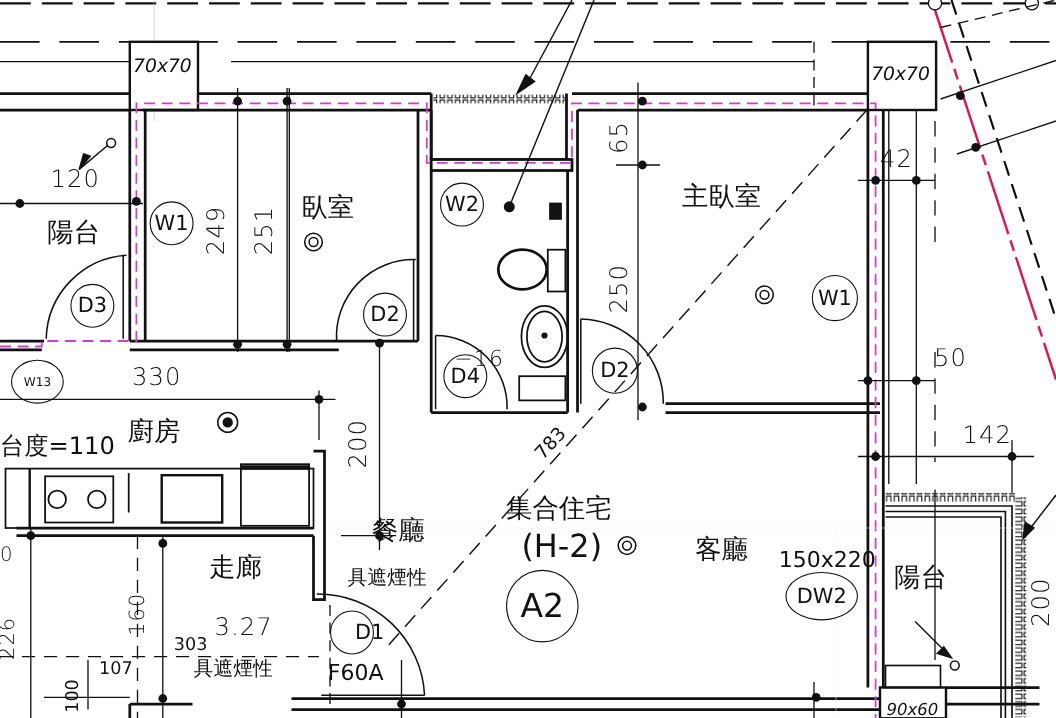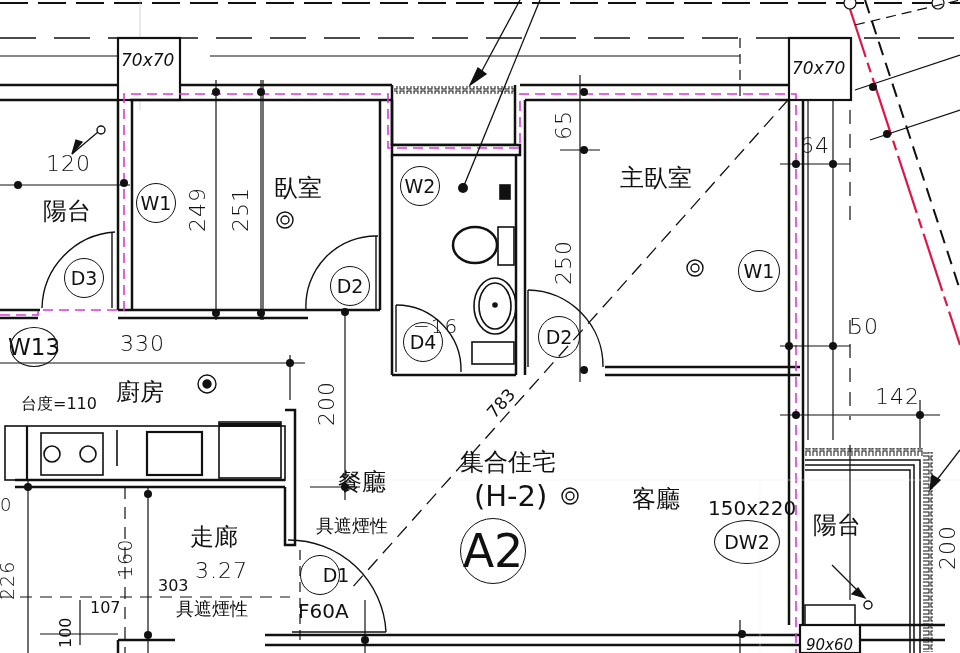--- a/index.html
+++ b/index.html
@@ -227,49 +227,49 @@
 </svg>
 
 <span class="lbl ital" style="left:121px;top:52px;">70x70</span>
 <span class="lbl ital" style="left:792px;top:60px;">70x70</span>
 <span class="lbl ital" style="left:806px;top:638px;font-size:15px;">90x60</span>
 
 <span class="lbl room" style="left:43px;top:199px;">陽台</span>
 <span class="lbl room" style="left:274px;top:176px;">臥室</span>
 <span class="lbl room" style="left:620px;top:166px;">主臥室</span>
 <span class="lbl room" style="left:116px;top:380px;">廚房</span>
-<span class="lbl small" style="left:21px;top:396px;font-size:16px;">台度=110</span>
+<span class="lbl small" style="left:0;top:396px;font-size:22px;">台度=110</span>
 <span class="lbl room" style="left:338px;top:470px;">餐廳</span>
 <span class="lbl small" style="left:316px;top:517px;font-size:18px;">具遮煙性</span>
 <span class="lbl room" style="left:460px;top:450px;">集合住宅</span>
 <span class="lbl room" style="left:474px;top:482px;font-size:29px;">(H-2)</span>
 <span class="lbl room" style="left:632px;top:487px;">客廳</span>
 <span class="lbl small" style="left:708px;top:498px;font-size:20px;">150x220</span>
 <span class="lbl room" style="left:813px;top:513px;">陽台</span>
-<span class="lbl room" style="left:190px;top:525px;">走廊</span>
+<span class="lbl room" style="left:190px;top:504px;">走廊</span>
 <span class="lbl dim" style="left:195px;top:560px;">3.27</span>
 <span class="lbl small" style="left:176px;top:600px;font-size:18px;">具遮煙性</span>
 <span class="lbl small" style="left:298px;top:601px;font-size:20px;">F60A</span>
 <span class="lbl dim" style="left:413px;top:268px;font-size:20px;margin-top:48px;">−16</span>
 
 <div class="tag" style="left:136px;top:183px;width:40px;height:40px;">W1</div>
 <div class="tag" style="left:400px;top:166px;width:40px;height:40px;">W2</div>
 <div class="tag" style="left:738px;top:250px;width:42px;height:42px;">W1</div>
-<div class="tag" style="left:10px;top:327px;width:48px;height:40px;font-size:23px;">W13</div>
+<div class="tag" style="left:10px;top:327px;width:48px;height:40px;font-size:11px;">W13</div>
 <div class="tag" style="left:64px;top:258px;width:40px;height:40px;">D3</div>
 <div class="tag" style="left:330px;top:266px;width:40px;height:40px;">D2</div>
 <div class="tag" style="left:403px;top:322px;width:40px;height:40px;">D4</div>
 <div class="tag" style="left:538px;top:316px;width:42px;height:42px;">D2</div>
 <div class="tag" style="left:300px;top:555px;width:40px;height:40px;padding-left:32px;">D1</div>
 <div class="tag" style="left:714px;top:520px;width:66px;height:44px;">DW2</div>
-<div class="tag" style="left:460px;top:518px;width:66px;height:66px;font-size:46px;">A2</div>
+<div class="tag" style="left:460px;top:518px;width:66px;height:66px;font-size:30px;">A2</div>
 
 <span class="lbl dim" style="left:46px;top:153px;">120</span>
 <span class="lbl dim" style="left:120px;top:333px;">330</span>
-<span class="lbl dim" style="left:800px;top:135px;">64</span>
+<span class="lbl dim" style="left:800px;top:135px;">42</span>
 <span class="lbl dim" style="left:805px;top:316px;padding-left:44px;">50</span>
 <span class="lbl dim" style="left:833px;top:386px;padding-left:42px;">142</span>
 <span class="lbl small" style="left:158px;top:578px;">303</span>
 <span class="lbl small" style="left:90px;top:600px;">107</span>
 <span class="lbl dim" style="left:0px;top:496px;font-size:18px;">0</span>
 
 <span class="lbl dim vert" style="left:187px;top:232px;">249</span>
 <span class="lbl dim vert" style="left:230px;top:232px;">251</span>
 <span class="lbl dim vert" style="left:553px;top:140px;">65</span>
 <span class="lbl dim vert" style="left:553px;top:285px;">250</span>

